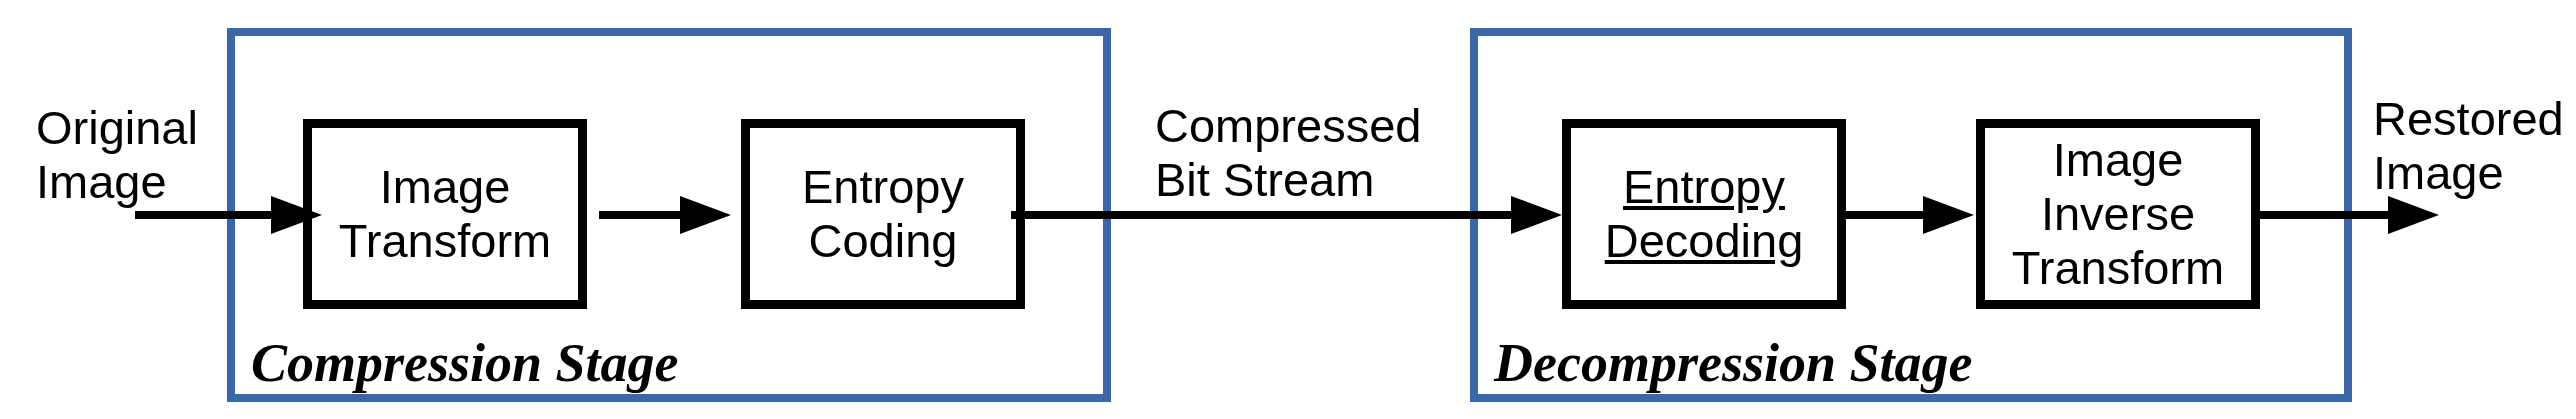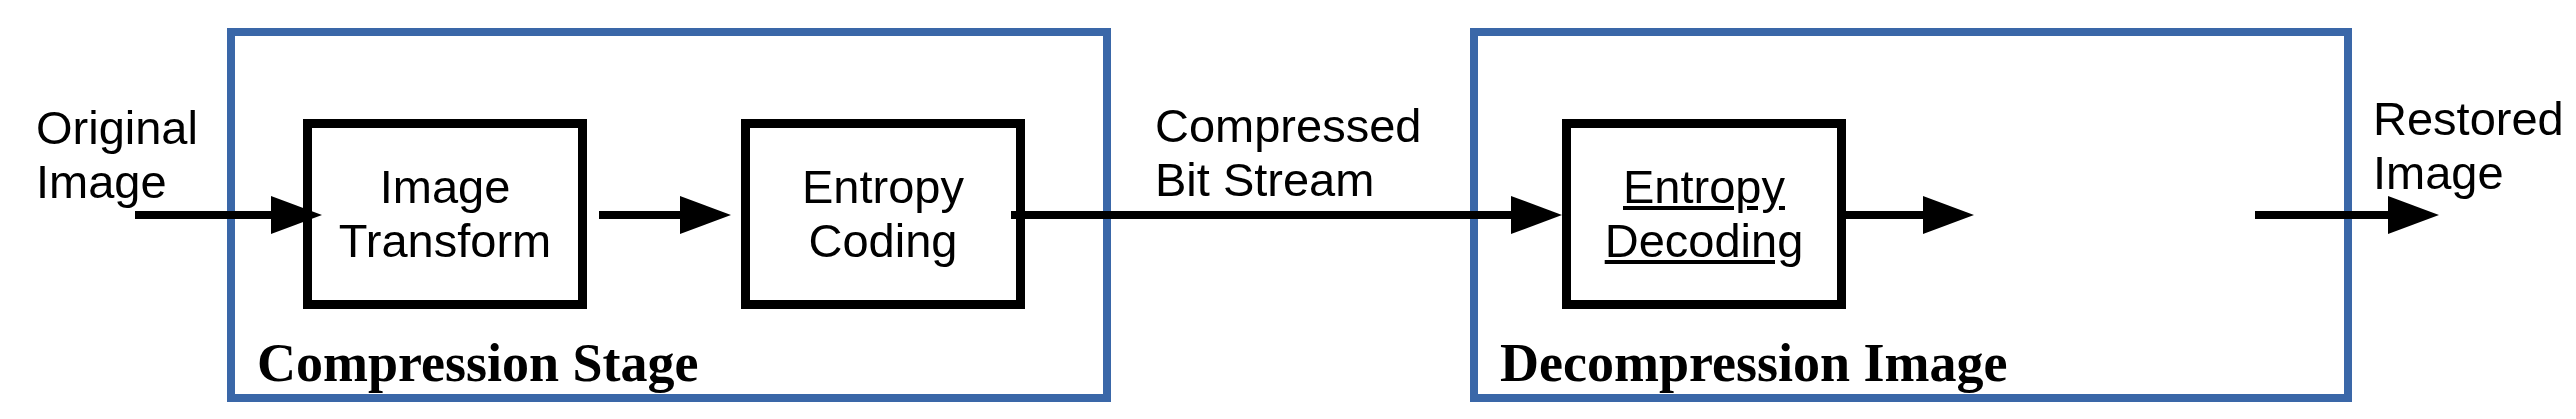--- a/index.html
+++ b/index.html
@@ -21,28 +21,29 @@
     position: absolute;
     top: 28px;
     height: 374px;
     border: 8.1px solid var(--stage-border, #3a67a8);
     box-sizing: border-box;
     z-index: 1;
     background: transparent;
   }
   .stage-title {
     position: absolute;
-    left: 22px;
+    left: 16px;
     bottom: 1.8px;
     font-family: "Liberation Serif", serif;
     font-weight: 700;
     font-size: 54px;
     line-height: 58px;
     white-space: nowrap;
     color: var(--text, #000000);
+    font-style: italic;
   }
   
   .node {
     position: absolute;
     top: 119px;
     width: 284px;
     height: 190px;
     border: 9px solid var(--node-border, #000000);
     box-sizing: border-box;
     background: #ffffff;
@@ -101,28 +102,29 @@
   <div class="arrow-head" style="left:680px;"></div>
 
   <div class="node" style="left:733px;margin-left:8px;">Entropy Coding</div>
 
   <div class="flow-label centered" style="left:1155px; top:99px; width:280px;">Compressed Bit Stream</div>
 
   <div class="arrow-line" style="left:1011px; width:501px;"></div>
   <div class="arrow-head" style="left:1511px;"></div>
 
   <div class="stage" style="left:1470px; width:882px;">
-    <div class="stage-title">Decompression Image</div>
+    <div class="stage-title">Decompression Stage</div>
   </div>
 
   <div class="node" style="left:1562px;text-decoration:underline;">Entropy Decoding</div>
 
   <div class="arrow-line" style="left:1842px; width:83px;"></div>
   <div class="arrow-head" style="left:1923px;"></div>
 
+  <div class="node" style="left:1976px;">Image Inverse Transform</div>
 
   <div class="arrow-line" style="left:2255px; width:134px;"></div>
   <div class="arrow-head" style="left:2388px;"></div>
 
   <div class="flow-label" style="left:2373px; top:92px; width:208px;">Restored Image</div>
 
 </div>
 
 
 </body></html>

